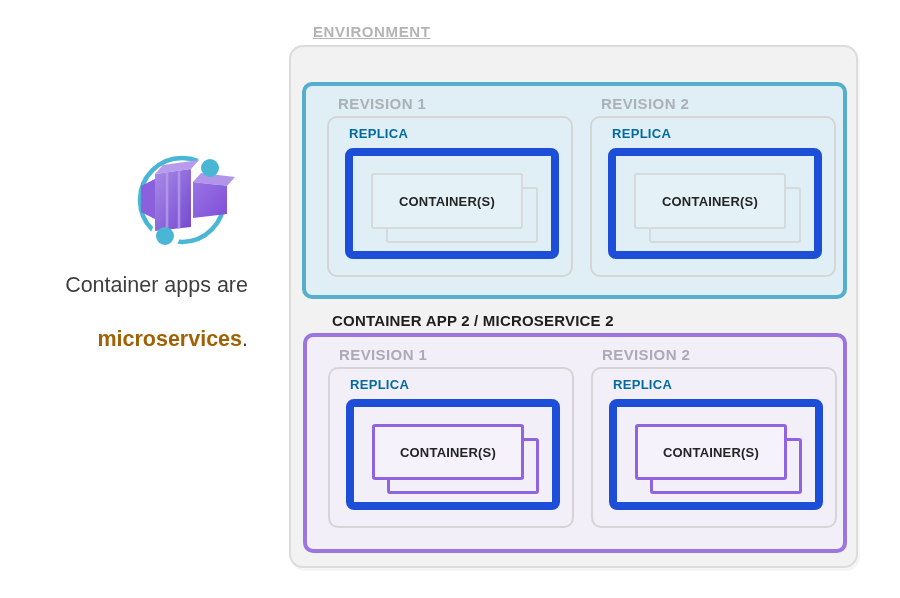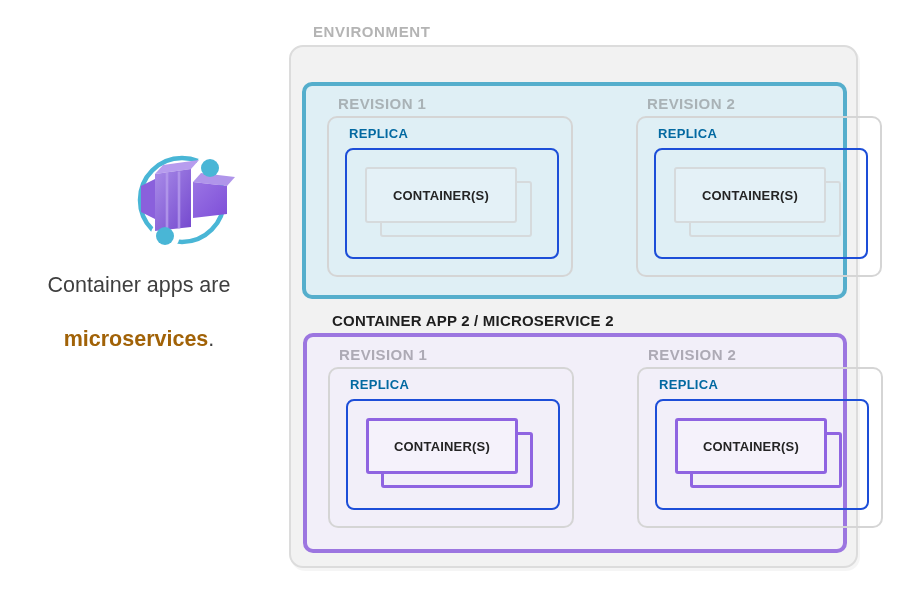--- a/index.html
+++ b/index.html
@@ -18,36 +18,37 @@
     left: 125px;
     top: 135px;
     width: 120px;
     height: 120px;
   }
   .caption {
     position: absolute;
     left: 30px;
     top: 272px;
     width: 218px;
-    text-align: center;
+    text-align: right;
     font-size: 21.5px;
     line-height: 27px;
     color: #3F3F3F;
   }
   .caption strong { font-weight: 700; color: #a16207; }
 
   
   .env-label {
     position: absolute;
     left: 313px;
     top: 23px;
     font-size: 15px;
     font-weight: 700;
     letter-spacing: 0.6px;
     color: #B4B4B4;
+    text-decoration: underline;
   }
   .env-box {
     position: absolute;
     left: 289px;
     top: 45px;
     width: 569px;
     height: 523px;
     box-sizing: border-box;
     background: #F2F2F2;
     border: 2px solid #DCDCDC;
@@ -78,21 +79,21 @@
     background: #DFEFF5; border-color: #55AECC;
   }
   .app-box.app2 {
     left: 303px; top: 333px; width: 544px; height: 220px;
     background: #F2EFF9; border-color: #9C76E0;
   }
 
   
   .revision { position: absolute; top: 9px; width: 246px; padding-left: 8px; }
   .revision.c1 { left: 13px; }
-  .revision.c2 { left: 276px; margin-left: 46px; }
+  .revision.c2 { left: 276px; }
   .rev-label {
     margin-left: 11px;
     font-size: 15px;
     font-weight: 700;
     letter-spacing: 0.4px;
     color: #ADAAB5;
   }
   .app1 .rev-label { color: #A9B2B6; }
   .replica {
     position: relative;
@@ -111,21 +112,21 @@
     letter-spacing: 0.3px;
     color: #0369a1;
   }
   .pod {
     position: absolute;
     left: 16px;
     top: 30px;
     width: 214px;
     height: 111px;
     box-sizing: border-box;
-    border: 2px solid #1d4ed8;
+    border: 8px solid #1d4ed8;
     border-radius: 8px;
   }
   .cbox {
     position: absolute;
     width: 152px;
     height: 56px;
     box-sizing: border-box;
     border-radius: 3px;
   }
   .cbox.back  { left: 33px; top: 31px; }

